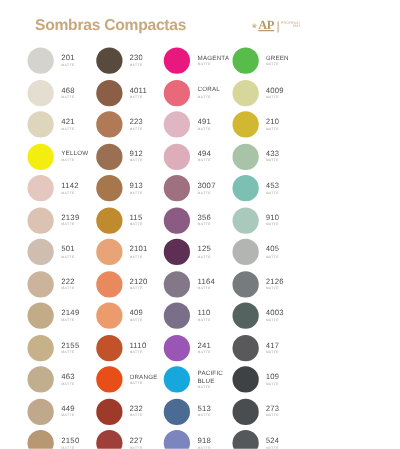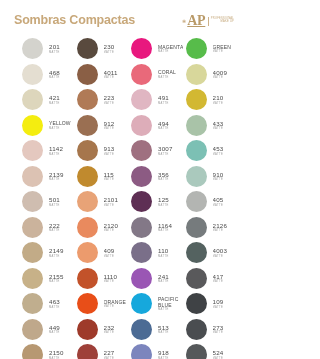--- a/index.html
+++ b/index.html
@@ -11,21 +11,21 @@
     height: 359px;
     background: #ffffff;
     font-family: "Liberation Sans", sans-serif;
     overflow: hidden;
     position: relative;
   }
 
   
   .header {
     position: absolute;
-    left: 2px;
+    left: 16px;
     top: 0;
     width: 240px;
     height: 36px;
     text-align: right;
   }
   .title {
     position: absolute;
     left: 12px;
     top: 13px;
     font-size: 12.5px;
@@ -44,21 +44,21 @@
   }
   .logo-leaf {
     font-size: 5px;
     color: #c9ab80;
     margin-right: 1px;
     line-height: 1;
   }
   .logo-ap {
     font-family: "Liberation Serif", serif;
     font-weight: bold;
-    font-size: 14px;
+    font-size: 10px;
     color: #b99a68;
     letter-spacing: -0.3px;
     line-height: 1;
     text-decoration: underline;
   }
   .logo-divider {
     width: 1px;
     height: 9px;
     background: #cdb189;
     margin: 0 2px 0 2.5px;

